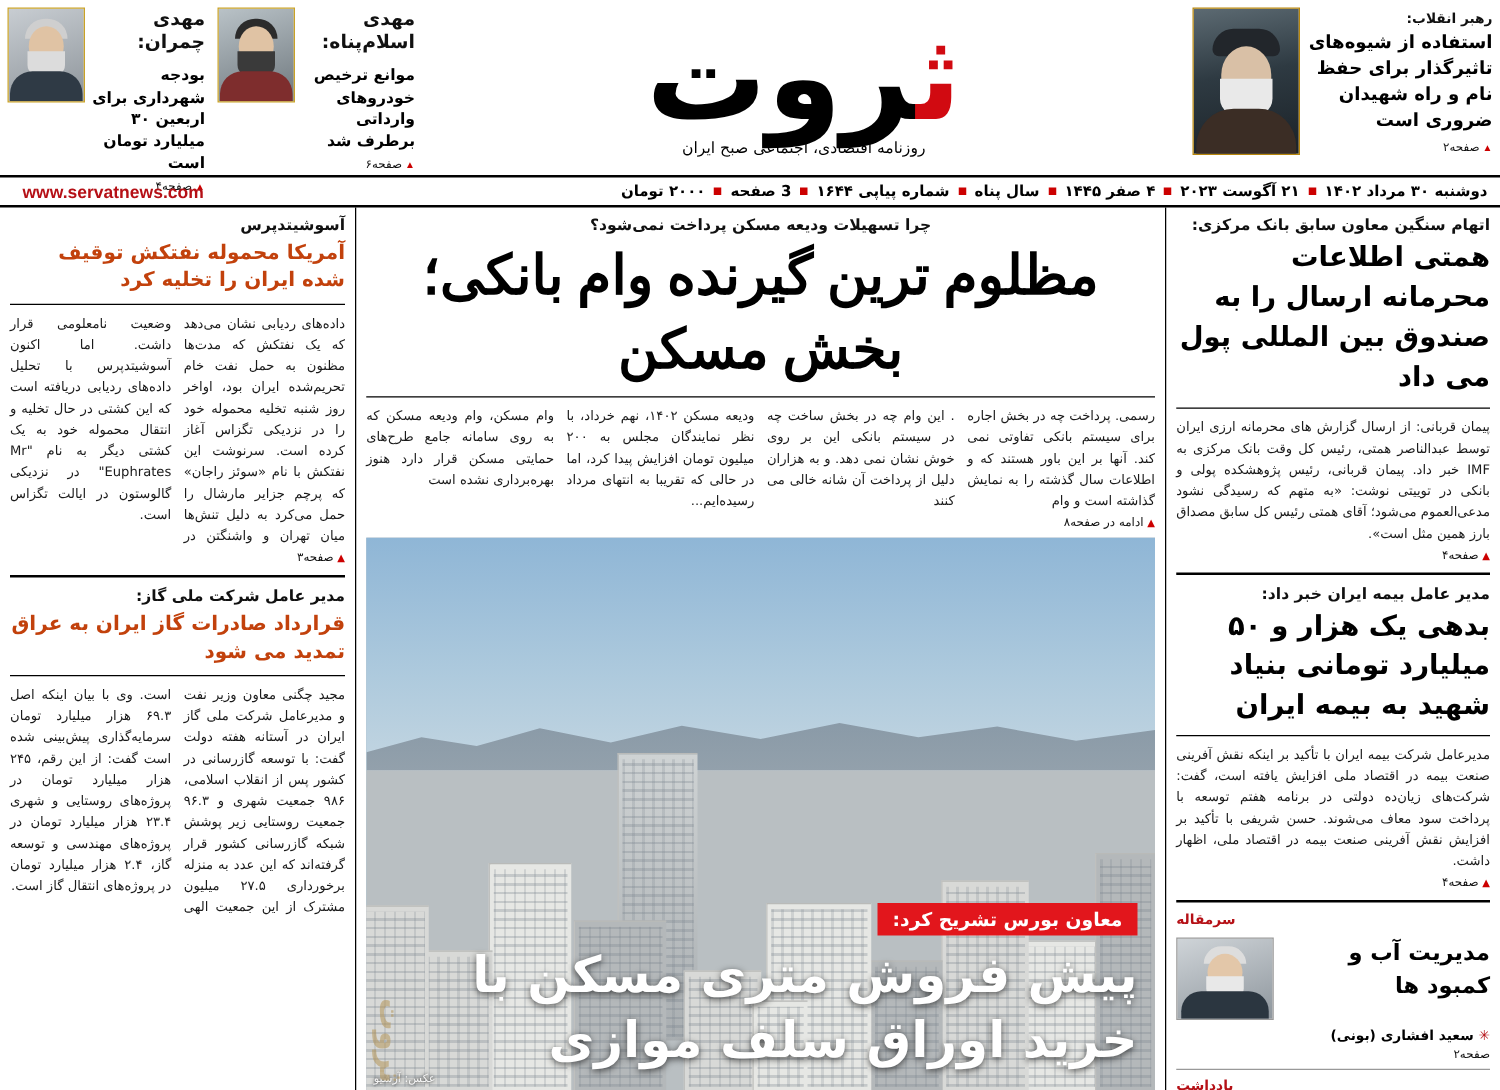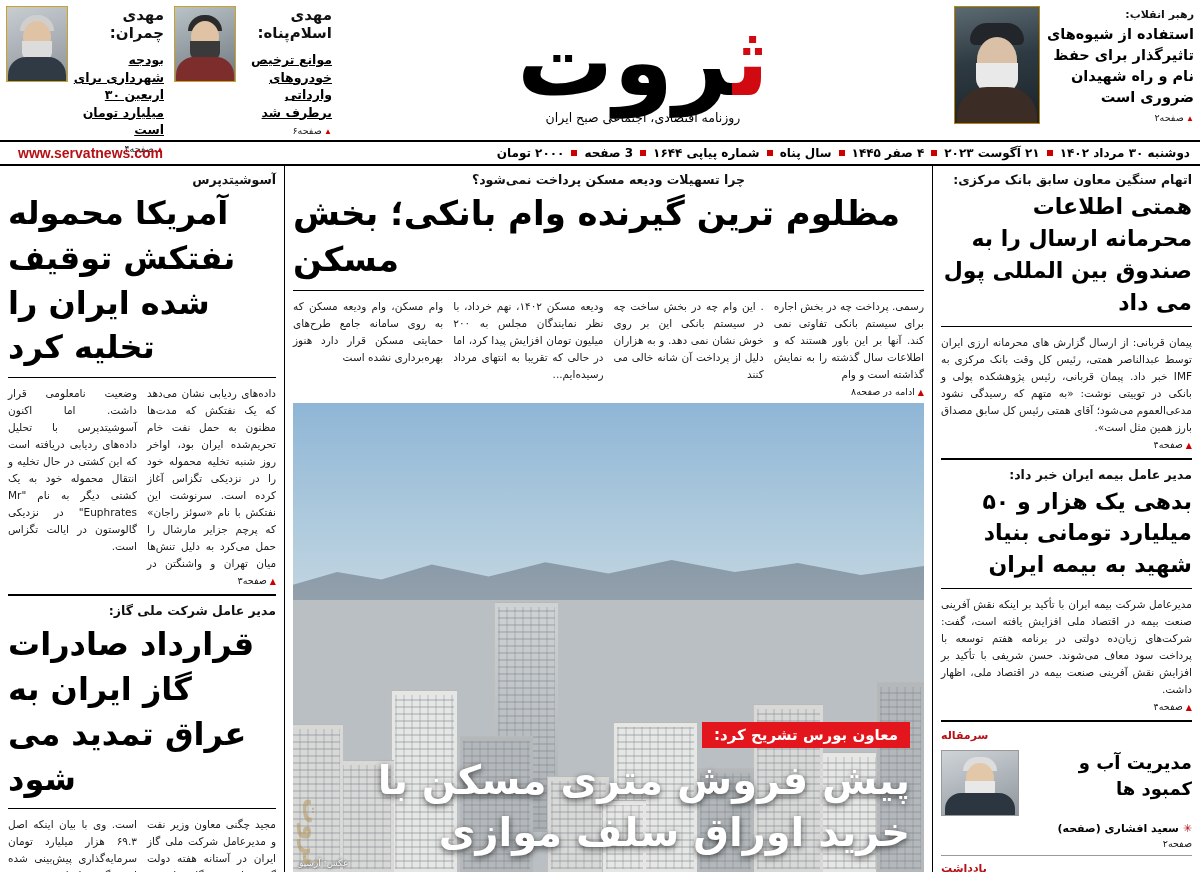--- a/index.html
+++ b/index.html
@@ -148,21 +148,21 @@
   }
   .mini-photo.p1 .m-beard { background:#dcdcdc; }
   .mini-photo.p1 .m-hair { background:#cfcfcf; }
   .mini-photo .m-body {
     position:absolute; left:50%; bottom:0; transform:translateX(-50%);
     width:58px; height:24px; background:#2f3a45; border-radius:18px 18px 0 0;
   }
   .mini-photo.p2 .m-body { background:#7e2d2d; }
   .mini-text { flex: 1 1 auto; text-align: right; }
   .mini-kicker { font-size: 15px; font-weight: bold; color: #111; margin-bottom: 9px; }
-  .mini-headline { font-size: 12.5px; line-height: 1.4; font-weight: bold; color: #000; text-decoration: underline; }
+  .mini-headline { font-size: 12.5px; line-height: 1.4; font-weight: bold; color: #000; }
 
   
   .inforow {
     position: relative;
     width: 1200px;
     height: 26px;
     border-top: 2px solid #000;
     border-bottom: 2px solid #000;
     display: flex;
     align-items: center;
@@ -216,32 +216,33 @@
 
   .overline {
     font-size: 12.5px;
     font-weight: bold;
     color: #111;
     text-align: right;
     margin-bottom: 4px;
   }
   .overline.center { text-align: center; }
   .hl-xl {
-    font-size: 34px;
+    font-size: 44px;
     font-weight: bold;
     line-height: 1.35;
     color: #000;
-    text-align: left;
+    text-align: center;
+    font-family: Liberation Serif, serif;
   }
   .hl-l {
-    font-size: 32px;
+    font-size: 16px;
     font-weight: bold;
     line-height: 1.4;
-    color: #000000;
-    text-align: left;
+    color: #c2410c;
+    text-align: right;
   }
   .hl-m {
     font-size: 22px;
     font-weight: bold;
     line-height: 1.45;
     color: #000;
     text-align: right;
   }
   .hl-s {
     font-size: 18px;
@@ -476,21 +477,21 @@
         <div class="card-text">
           <div class="hl-s">مدیریت آب و کمبود ها</div>
         </div>
         <div class="card-photo">
           <div class="c-hair"></div>
           <div class="c-face"></div>
           <div class="c-beard"></div>
           <div class="c-body"></div>
         </div>
       </div>
-      <div class="author"><span class="star">✳</span> <span>سعید افشاری (صفحه)</span></div>
+      <div class="author"><span class="star">✳</span> <span>سعید افشاری (بونی)</span></div>
       <div class="pg"><span>صفحه۲</span></div>
 
       <div class="rule-thin"></div>
 
       <div class="sec-label">یادداشت</div>
 
     </div>
 
     <div class="col-center">
       <div class="overline center">چرا تسهیلات ودیعه مسکن پرداخت نمی‌شود؟</div>

